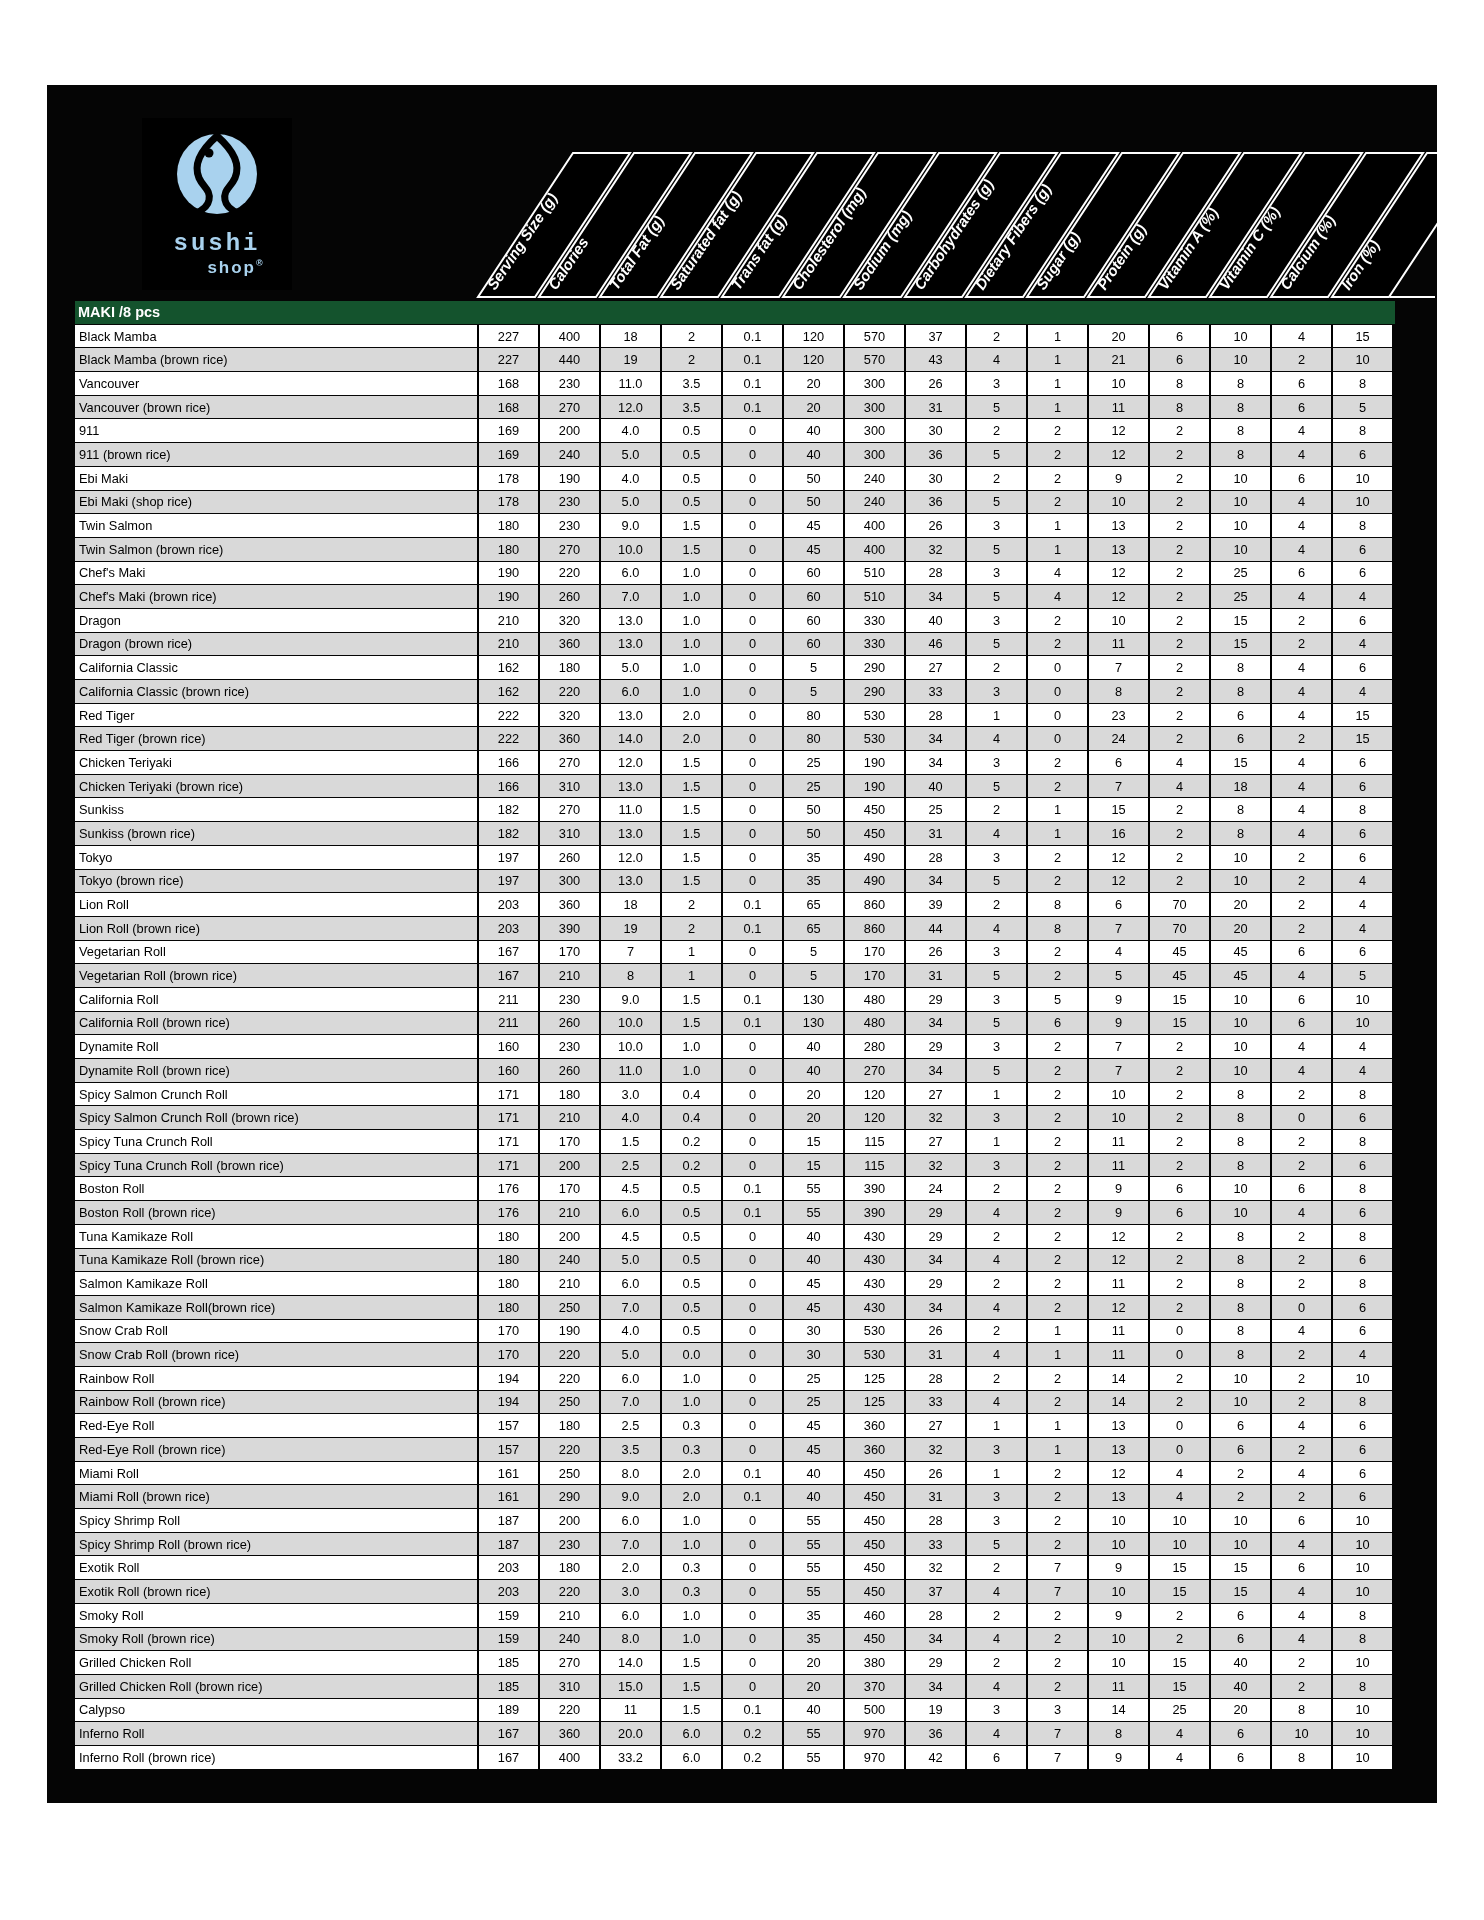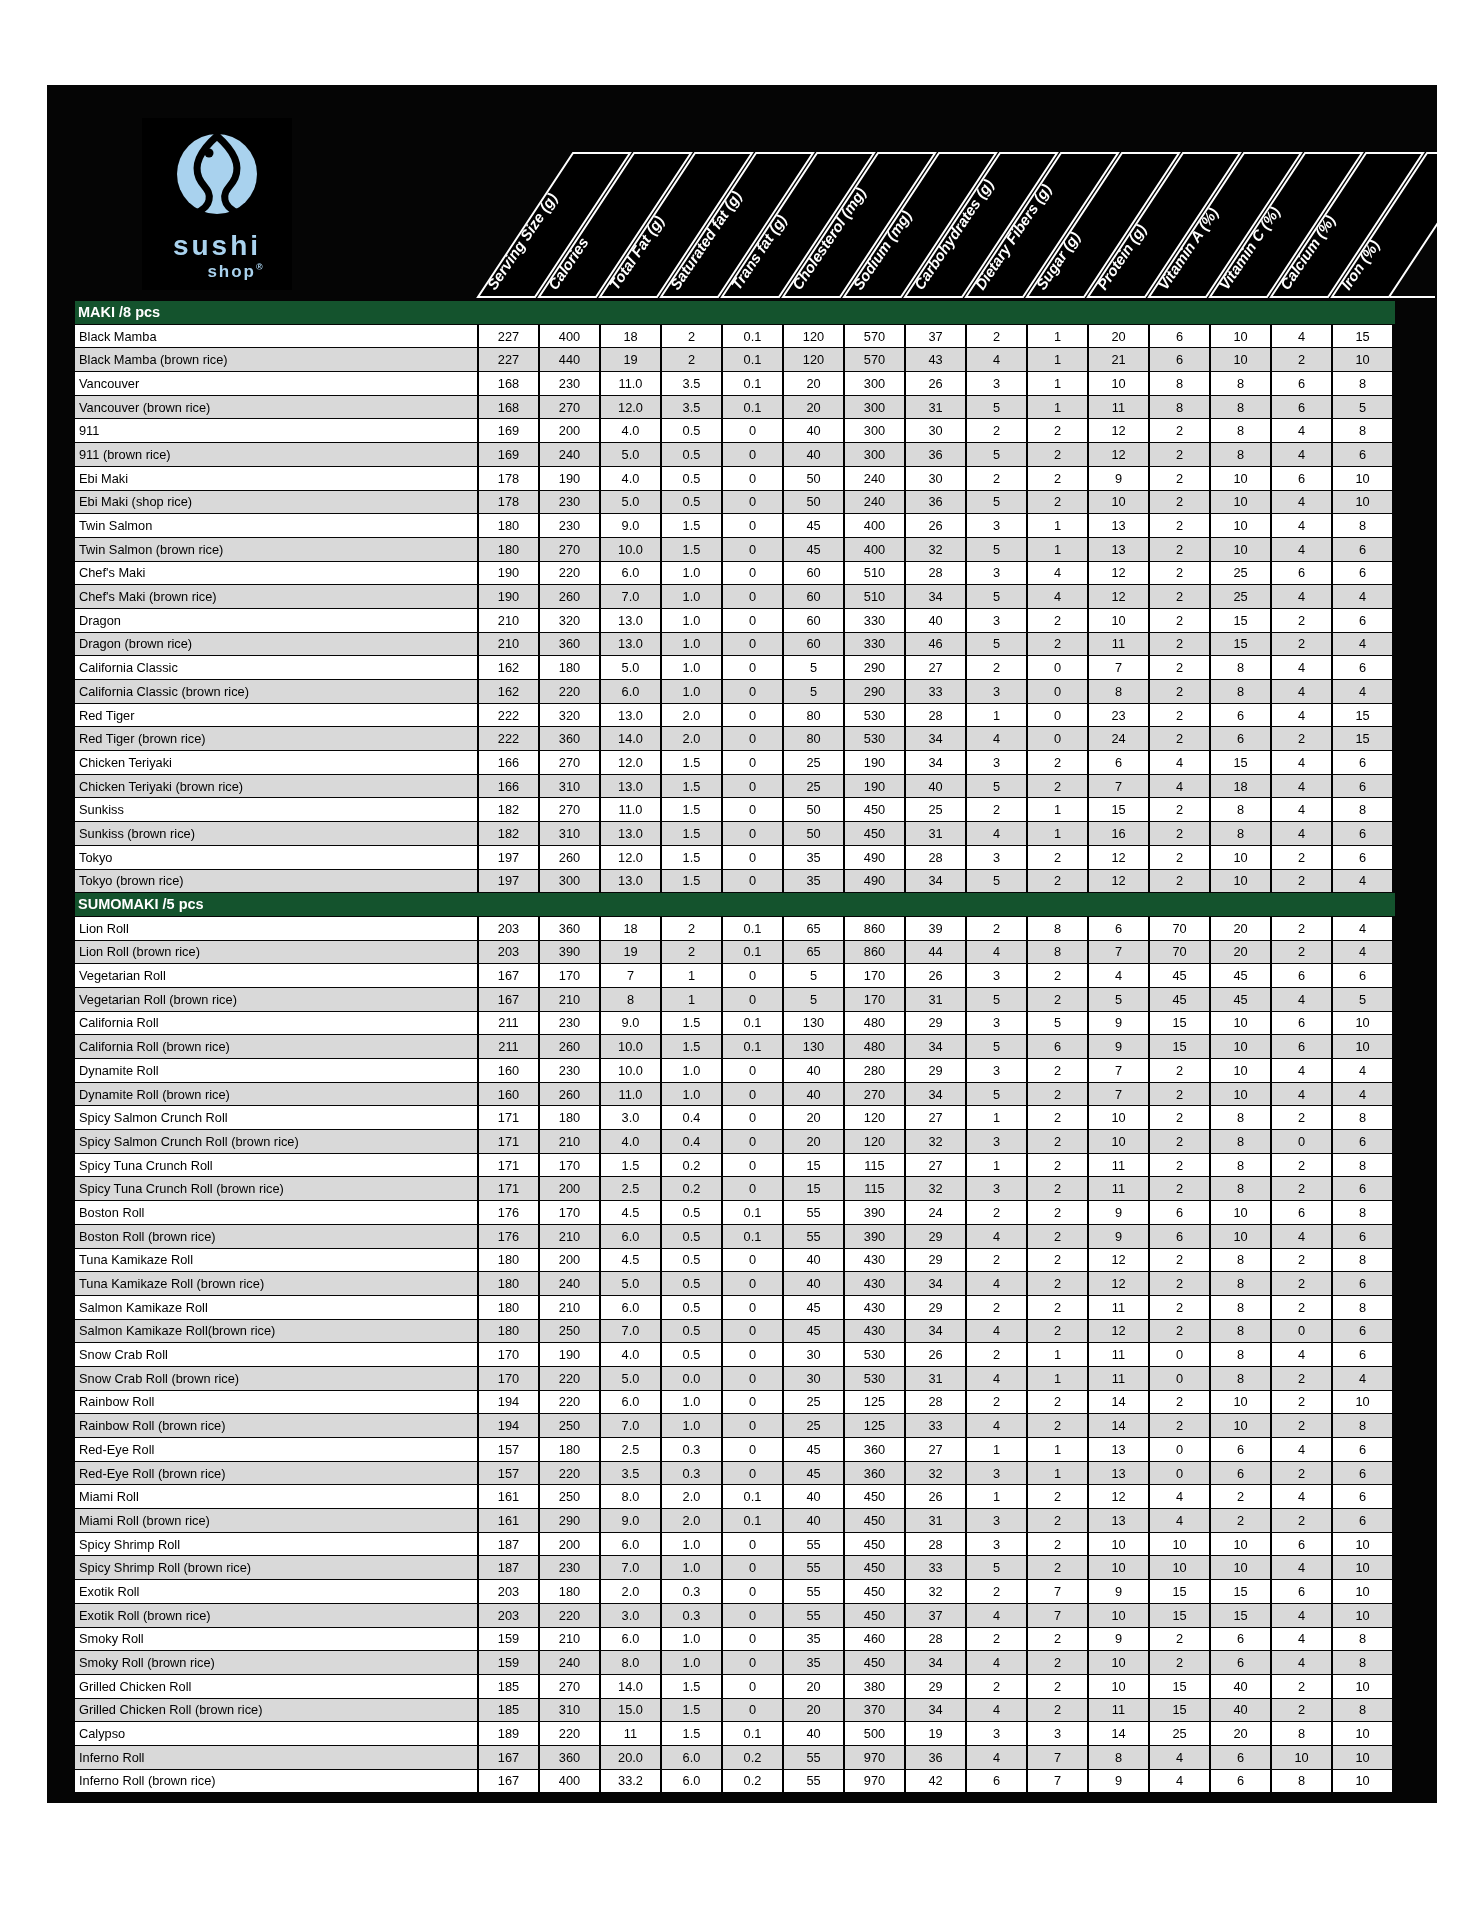--- a/index.html
+++ b/index.html
@@ -3,21 +3,21 @@
 <meta charset="utf-8">
 <style>
   html,body{margin:0;padding:0;background:#ffffff;}
   .page{position:relative;width:1484px;height:1920px;background:#ffffff;overflow:hidden;
         font-family:"Liberation Sans",sans-serif;}
   .panel{position:absolute;left:47px;top:85px;width:1390px;height:1718px;background:#050505;overflow:hidden;}
   .logo-box{position:absolute;left:95px;top:33px;width:150px;height:172px;background:#000000;
             display:flex;flex-direction:column;align-items:center;}
   .logo-mark{margin-top:8px;}
   .brand{width:100%;text-align:center;line-height:1;}
-  .brand-name{font-size:28px;font-weight:bold;letter-spacing:3px;margin-top:2px;}
+  .brand-name{font-size:24px;font-weight:bold;letter-spacing:3px;margin-top:2px;font-family:Liberation Mono, monospace;}
   .brand-sub{font-size:17px;font-weight:bold;letter-spacing:2px;padding-left:38px;margin-top:3px;}
   .brand-sub .reg{font-size:9px;vertical-align:super;}
   #colheads{position:absolute;left:0;top:0;width:1390px;height:216px;}
   #table{position:absolute;left:28px;top:216px;display:flex;flex-direction:column;gap:1px;}
   .section-row{height:22.7px;line-height:22.7px;color:#ffffff;font-weight:bold;font-size:14.5px;
                padding-left:3px;background:#14532d;width:1317px;}
   .row{display:flex;height:22.7px;}
   .cell{height:100%;display:flex;align-items:center;font-size:12.8px;color:#000000;background:#ffffff;}
   .row.alt .cell{background:#d9d9d9;}
   .cell.name{width:402px;padding-left:4px;box-sizing:border-box;}
@@ -505,21 +505,20 @@
           <div class="cell num">490</div>
           <div class="cell num">34</div>
           <div class="cell num">5</div>
           <div class="cell num">2</div>
           <div class="cell num">12</div>
           <div class="cell num">2</div>
           <div class="cell num">10</div>
           <div class="cell num">2</div>
           <div class="cell num">4</div>
         </div>
-        <div class="section-row">SUMOMAKI /5 pcs</div>
         <div class="row">
           <div class="cell name">Lion Roll</div>
           <div class="cell num">203</div>
           <div class="cell num">360</div>
           <div class="cell num">18</div>
           <div class="cell num">2</div>
           <div class="cell num">0.1</div>
           <div class="cell num">65</div>
           <div class="cell num">860</div>
           <div class="cell num">39</div>

